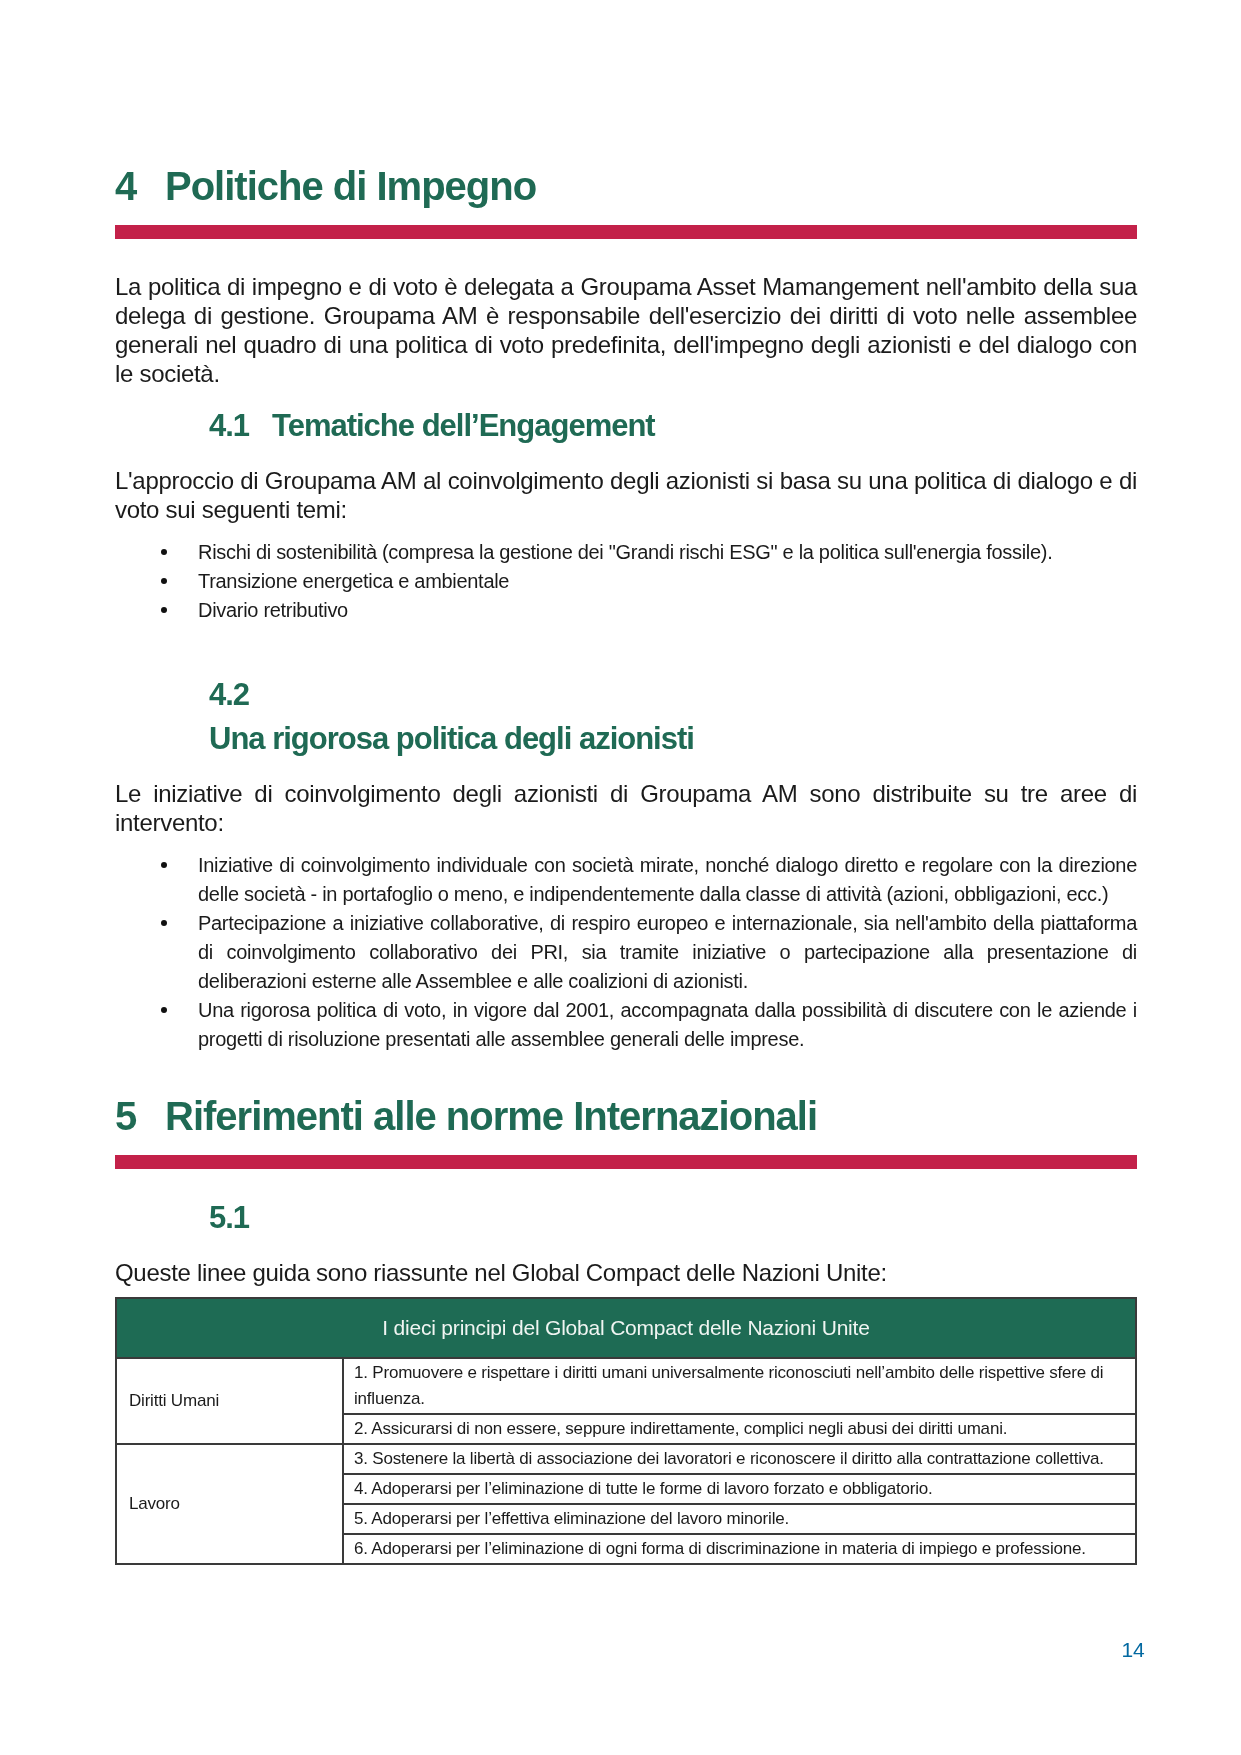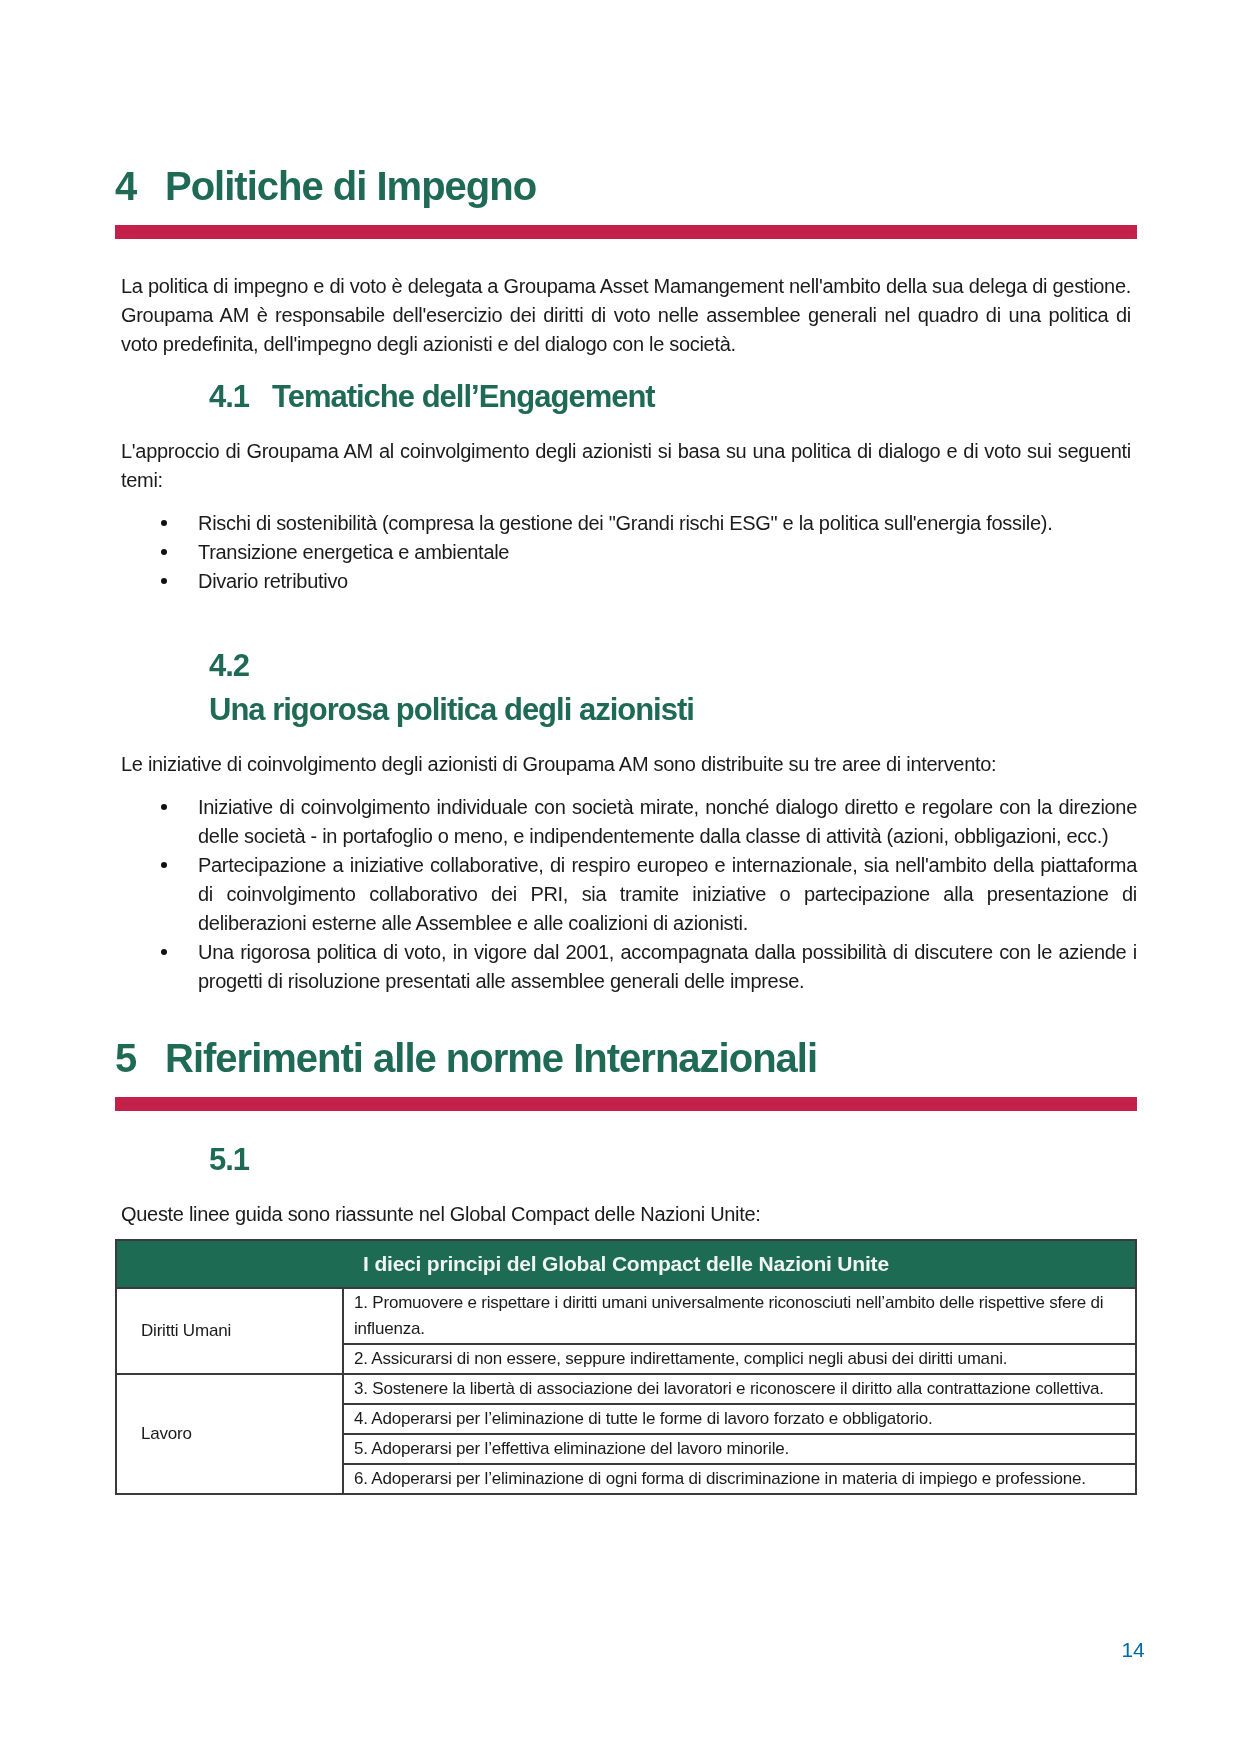--- a/index.html
+++ b/index.html
@@ -46,22 +46,22 @@
     color:#1F6A54;
     display:flex;
   }
   .h2 .num{flex:none;width:63px;}
   .h2 .h2line{display:block;}
   .h2-41{margin-top:16px;}
   .h2-42{margin-top:48px;flex-direction:column;}
   .h2-51{margin-top:27px;justify-content:space-between;}
   
   .para{
-    margin:6px;
-    font-size:20px;
+    margin:0;
+    font-size:24px;
     line-height:29px;
     letter-spacing:-0.3px;
     text-align:justify;
   }
   .mt-intro{margin-top:33px;}
   .mt-p{margin-top:18px;}
   
   ul.bullets{
     list-style:none;
     margin:14px 0 0 0;
@@ -92,39 +92,39 @@
     width:1022px;
     border-collapse:collapse;
     table-layout:fixed;
   }
   table.gc col.c1{width:227px;}
   table.gc th{
     background:#1E6B54;
     color:#F0F5F2;
     font-size:21px;
     line-height:28px;
-    font-weight:bold;
+    font-weight:normal;
     letter-spacing:-0.2px;
     text-align:center;
-    padding:9px 4px;
+    padding:15px 4px;
     border:2px solid #3a3a3a;
   }
   table.gc td{
     border:2px solid #3a3a3a;
     font-size:17px;
     line-height:26px;
     letter-spacing:-0.2px;
     padding:1px 10px;
     vertical-align:middle;
     text-align:left;
     margin-top:12px;
   }
   table.gc td.group{
     vertical-align:middle;
-    padding-left:24px;
+    padding-left:12px;
   }
   
   .page-number{
     position:absolute;
     left:1108px;
     top:1638px;
     width:50px;
     text-align:center;
     font-size:21px;
     letter-spacing:-0.3px;

